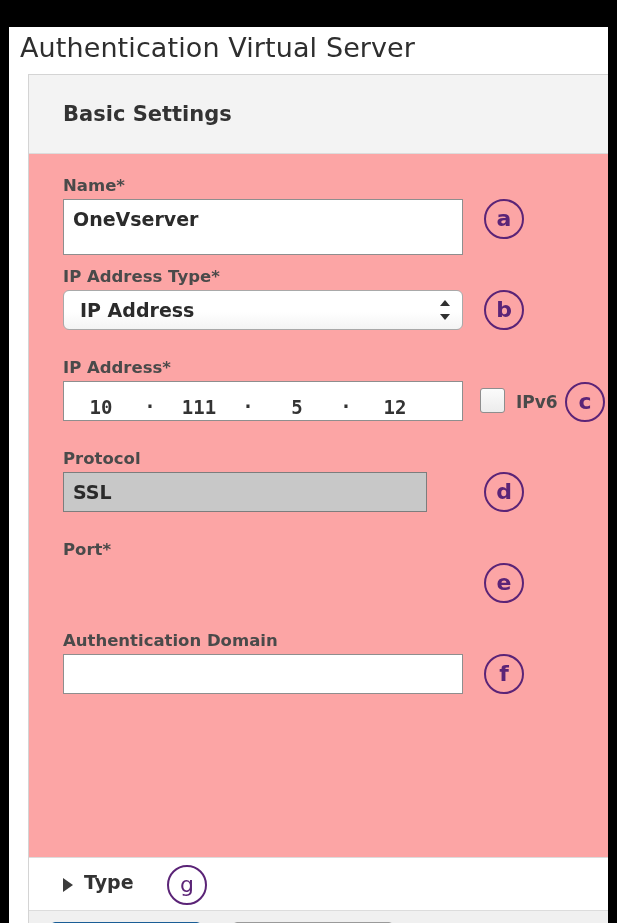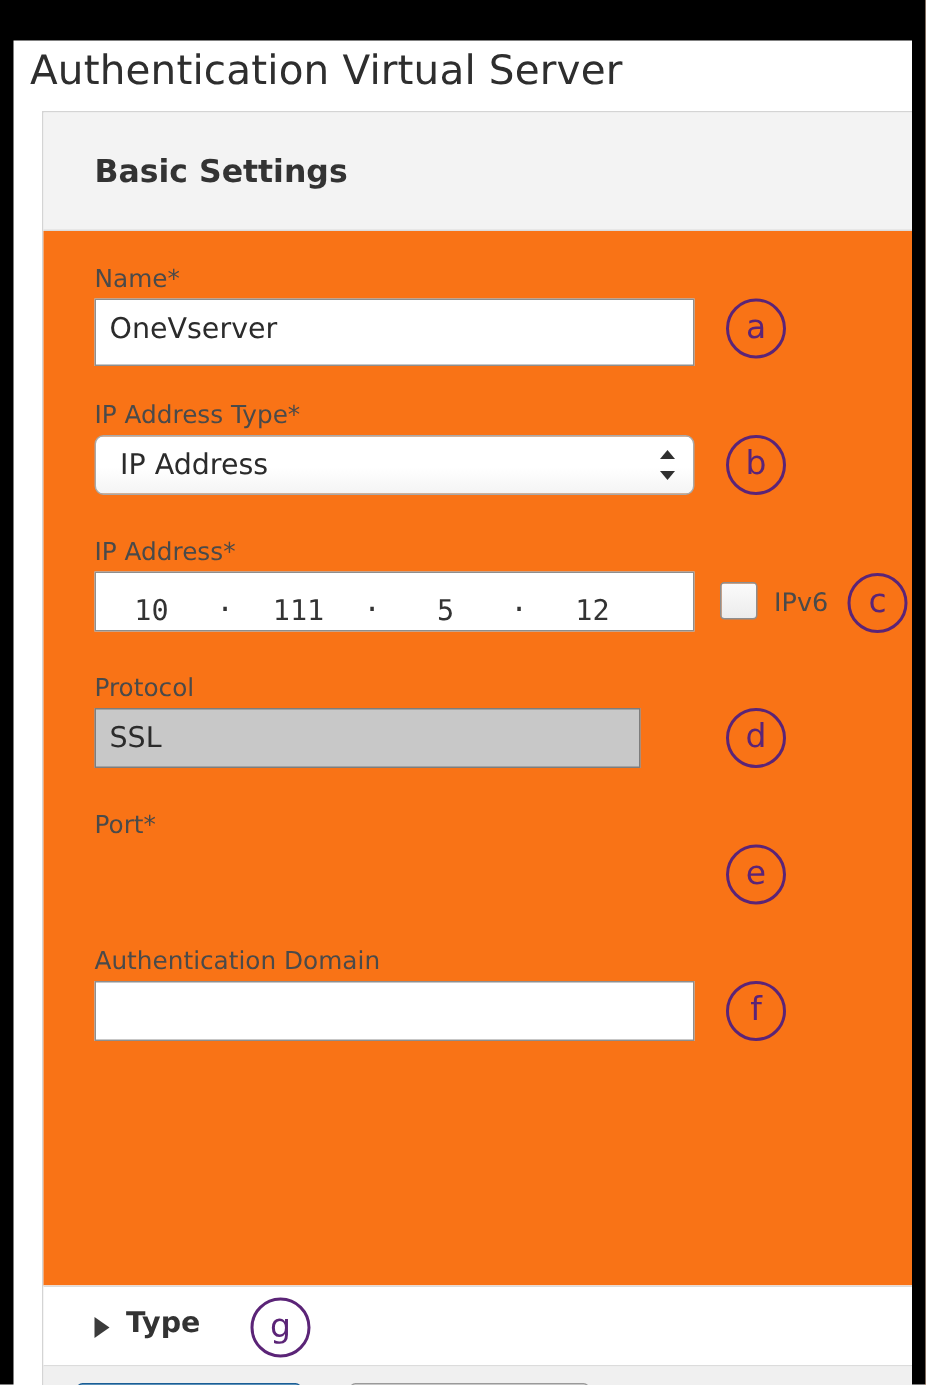--- a/index.html
+++ b/index.html
@@ -78,21 +78,22 @@
     white-space: nowrap;
   }
 
   
   #form-body {
     position: absolute;
     left: 0;
     top: 79px;
     width: 580px;
     height: 703px;
-    background: #f97316;
+    background: #fca5a5;
+    font-weight: bold;
   }
 
   .field-label {
     position: absolute;
     font-size: 16.5px;
     color: #4a4a4a;
     white-space: nowrap;
   }
 
   .txtbox {
@@ -295,21 +296,21 @@
 
     <div id="card">
 
       <div id="section-header">
         <div id="section-title">Basic Settings</div>
       </div>
 
       <div id="form-body">
 
         <div class="field-label" style="left:34px; top:22px;">Name*</div>
-        <div class="txtbox" style="left:34px; top:45px; width:400px; height:45px;">OneVserver</div>
+        <div class="txtbox" style="left:34px; top:45px; width:400px; height:56px;">OneVserver</div>
         <div class="callout" style="left:455px; top:45px;">a</div>
 
         <div class="field-label" style="left:34px; top:113px;">IP Address Type*</div>
         <div class="selbox" style="left:34px; top:136px; width:400px; height:40px;">
           <span>IP Address</span>
           <span class="sel-arrows">
             <span class="up"></span>
               <span class="dn"></span>
           </span>
         </div>

